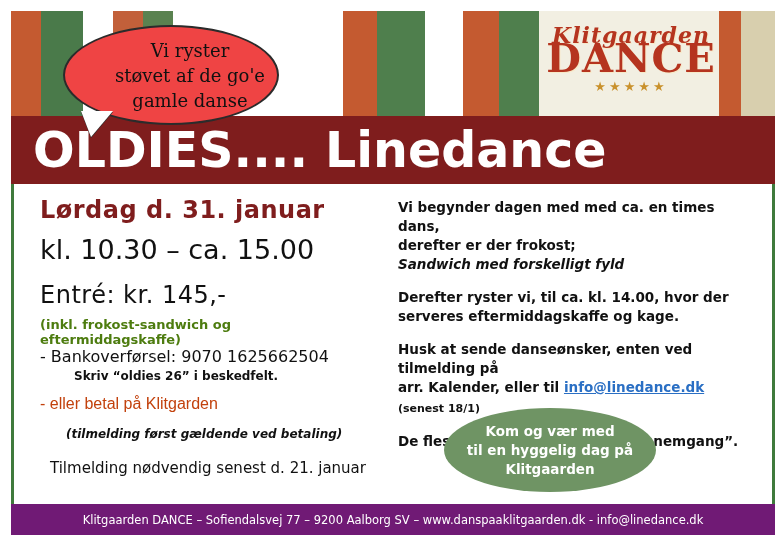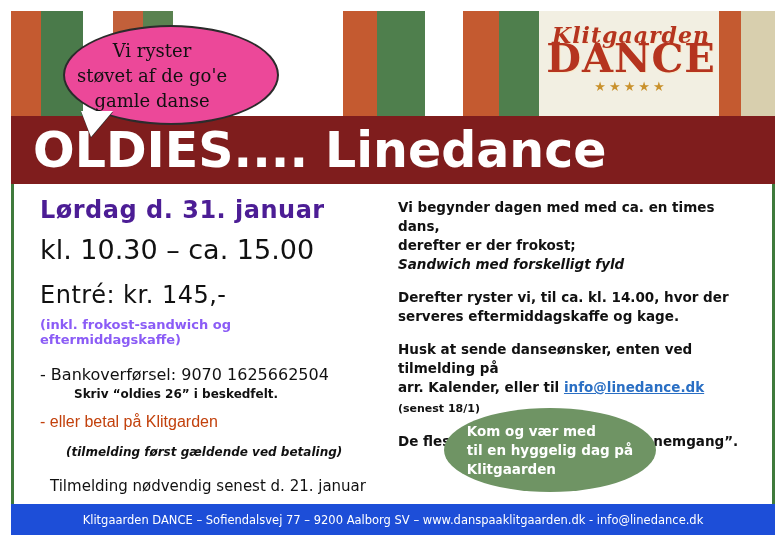--- a/index.html
+++ b/index.html
@@ -94,27 +94,27 @@
     margin-top: 2px;
   }
 
   
   .bubble {
     position: absolute;
     left: 52px;
     top: 14px;
     width: 212px;
     height: 96px;
-    background: #ec4899;
+    background: #ef4444;
     border: 2px solid #2b2b2b;
     border-radius: 50% / 50%;
     z-index: 10;
     display: flex;
     align-items: center;
-    justify-content: flex-start;
+    justify-content: flex-end;
   }
   .bubble-text {
     font-family: "DejaVu Serif", serif;
     font-size: 18px;
     line-height: 25px;
     color: #111111;
     text-align: center;
     padding: 0 12px;
   }
   .bubble-tail {
@@ -185,43 +185,42 @@
     top: 10px;
     width: 1px;
     height: 300px;
     background: #ffffff;
   }
 
   .l-date {
     font-family: "DejaVu Sans", sans-serif;
     font-weight: bold;
     font-size: 24px;
-    color: #4c1d95;
+    color: #7f1d1d;
     letter-spacing: 0.5px;
     margin-bottom: 10px;
   }
   .l-time {
     font-family: "DejaVu Sans", sans-serif;
     font-size: 27px;
     color: #111111;
     margin-bottom: 16px;
   }
   .l-price {
     font-family: "DejaVu Sans", sans-serif;
     font-size: 24px;
     color: #111111;
     margin-bottom: 8px;
     letter-spacing: 0.5px;
   }
   .l-incl {
     font-family: "DejaVu Sans", sans-serif;
     font-weight: bold;
     font-size: 13px;
-    color: #8b5cf6;
-    margin-bottom: 18px;
+    color: #4d7c0f;
   }
   .l-bank {
     font-family: "DejaVu Sans", sans-serif;
     font-size: 16px;
     color: #111111;
     margin-bottom: 3px;
   }
   .l-bank-note {
     font-family: "DejaVu Sans", sans-serif;
     font-weight: bold;
@@ -276,37 +275,38 @@
     position: absolute;
     left: 430px;
     top: 224px;
     width: 212px;
     height: 84px;
     background: #6f9464;
     border-radius: 50% / 50%;
     display: flex;
     align-items: center;
     justify-content: center;
+    text-align: center;
   }
   .oval-text {
     font-family: "DejaVu Sans", sans-serif;
     font-size: 13.5px;
     font-weight: bold;
     line-height: 19px;
     color: #ffffff;
   }
 
   
   .footer {
     position: absolute;
     left: 0;
     top: 493px;
     width: 764px;
     height: 31px;
-    background: #1d4ed8;
+    background: #701a75;
     display: flex;
     align-items: center;
     justify-content: center;
   }
   .footer-text {
     font-family: "DejaVu Sans", sans-serif;
     font-size: 11.5px;
     color: #ffffff;
   }
 </style>

